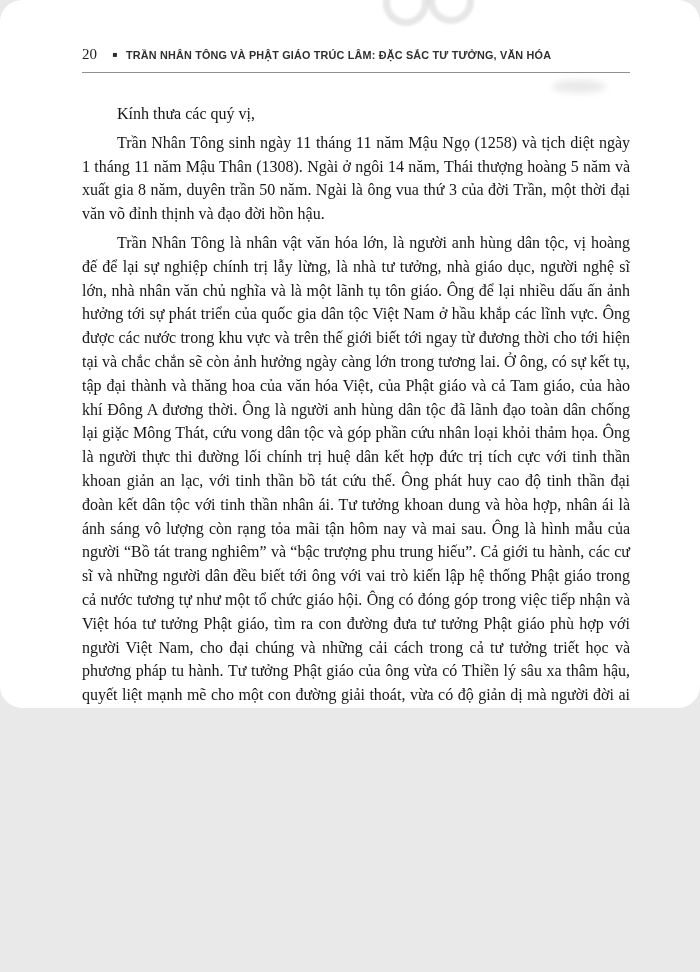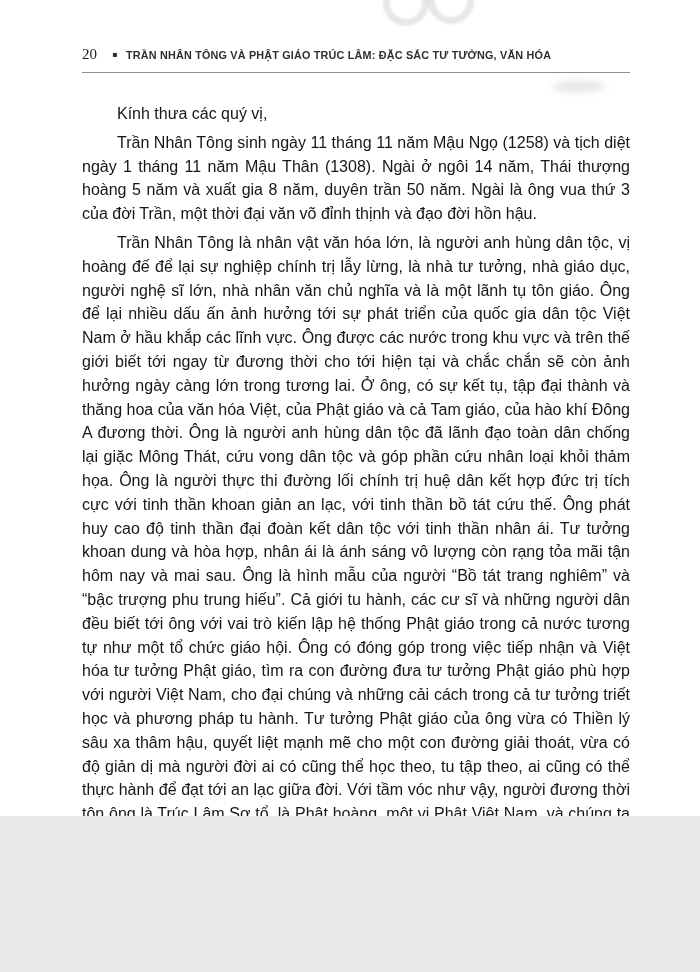--- a/index.html
+++ b/index.html
@@ -1,21 +1,21 @@
 <!DOCTYPE html>
 <html><head>
 <meta charset="utf-8">
 <style>
   * { margin:0; padding:0; box-sizing:border-box; }
   html,body { width:700px; height:972px; }
   body { background:#e9e9e9; font-family:"Liberation Serif", serif; }
 
   .page {
-    position:relative; width:700px; height:816px;
-    background:#ffffff; overflow:hidden;
+    position:relative; width:700px; height:708px;
+    background:#ffffff; overflow:hidden;border-radius:22px;
   }
 
   
   .page-header {
     position:absolute; left:82px; top:46px; width:548px;
     display:flex; align-items:baseline; white-space:nowrap;
     padding-bottom:9px; border-bottom:1px solid #909090;
   }
   .page-number {
     font-family:"Liberation Serif", serif;
@@ -28,21 +28,21 @@
   }
   .running-title {
     display:inline-block; transform:scaleX(0.94); transform-origin:left bottom;
     font-family:"Liberation Sans", sans-serif;
     font-size:11.5px; font-weight:700; letter-spacing:0.2px; color:#2e2e2e;
   }
 
   
   .page-body {
     position:absolute; left:82px; top:102px; width:548px; z-index:2;
-    font-family:Liberation Sans, sans-serif;
+    font-family:Liberation Serif, serif;
     font-size:16px; line-height:23.8px; color:#161616;
     text-align:justify;
   }
   .page-body p { text-indent:35px; margin-bottom:5px; }
 
   
   .watermark {
     position:absolute; left:0; right:0; top:854px; z-index:1;
     text-align:center; user-select:none; pointer-events:none;
   }

